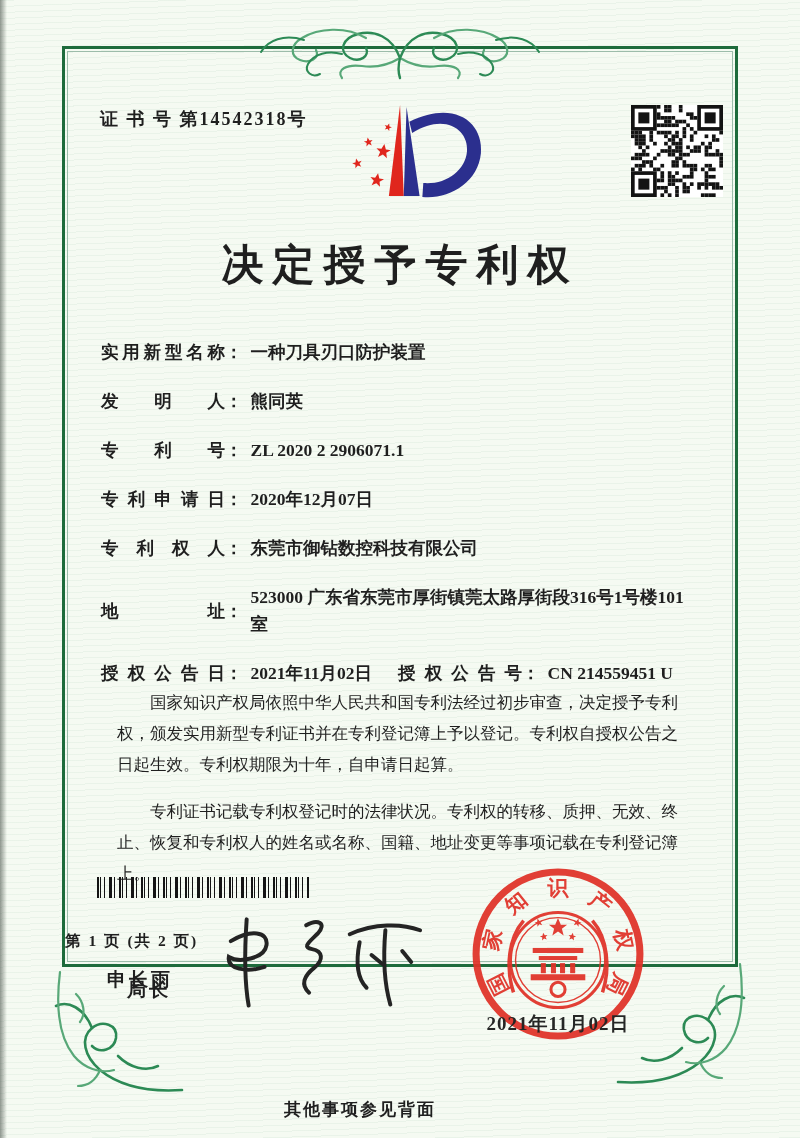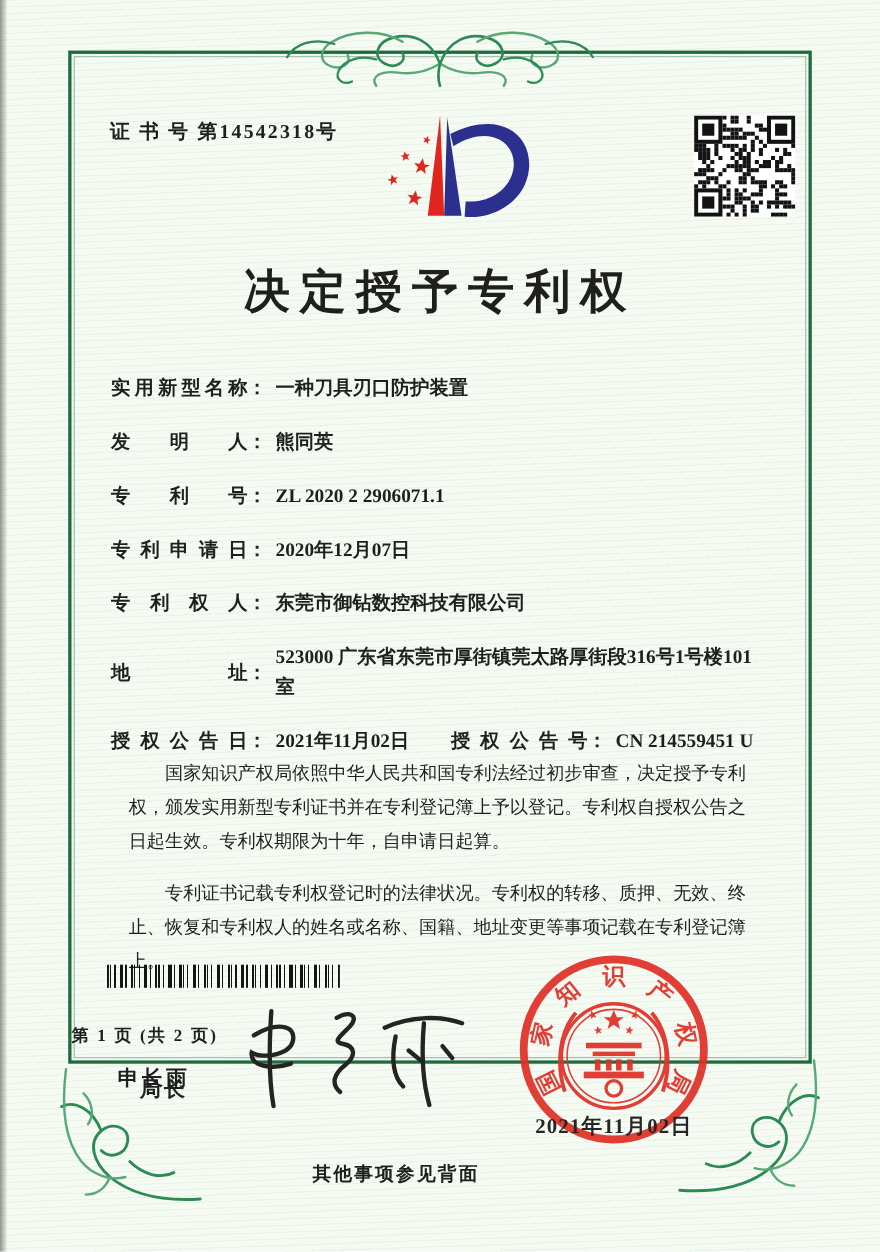--- a/index.html
+++ b/index.html
@@ -36,21 +36,21 @@
     position:absolute;left:0;right:0;top:188px;text-align:center;
     font-size:42px;font-weight:700;letter-spacing:9px;white-space:nowrap;
   }
   
   .fields{position:absolute;left:36px;top:290px;width:606px;font-size:17.5px;}
   .frow{display:flex;align-items:center;line-height:27px;margin-bottom:22px;font-weight:600;}
   .flabel{display:inline-block;width:124px;text-align:justify;text-align-last:justify;flex:none;}
   .fcolon{flex:none;margin-right:8px;}
   .fvalue{flex:1;}
   .fvalue.addr{max-width:438px;}
-  .gpair{display:flex;margin-left:38px;}
+  .gpair{display:flex;margin-left:26px;}
   
   .paras{position:absolute;left:36px;top:622px;width:606px;font-size:16.5px;line-height:31px;}
   .paras p{margin:16px;text-indent:2em;font-weight:500;}
   
   .barcode{
     position:absolute;left:32px;top:828px;width:212px;height:21px;
     background:
       repeating-linear-gradient(90deg,
         #141414 0 2px, transparent 2px 3px,
         #141414 3px 4px, transparent 4px 7px,
@@ -69,21 +69,21 @@
   }
   .seal-date{
     position:absolute;left:-14px;top:146px;width:206px;text-align:center;
     font-size:19px;font-weight:700;color:#161616;letter-spacing:1px;
   }
   .page-num{
     position:absolute;left:0;right:0;bottom:12px;
     font-size:15.5px;font-weight:600;letter-spacing:2px;
   }
   .back-note{
-    position:absolute;left:40px;top:1056px;width:640px;text-align:center;
+    position:absolute;left:40px;top:1098px;width:640px;text-align:center;
     font-size:17px;font-weight:600;letter-spacing:2px;
   }
   
   .orn-top{position:absolute;left:258px;top:24px;width:284px;height:58px;}
   .orn-bl{position:absolute;left:48px;top:964px;width:140px;height:135px;}
   .orn-br{position:absolute;left:612px;top:956px;width:140px;height:135px;}
 </style>
 </head>
 <body>
 

